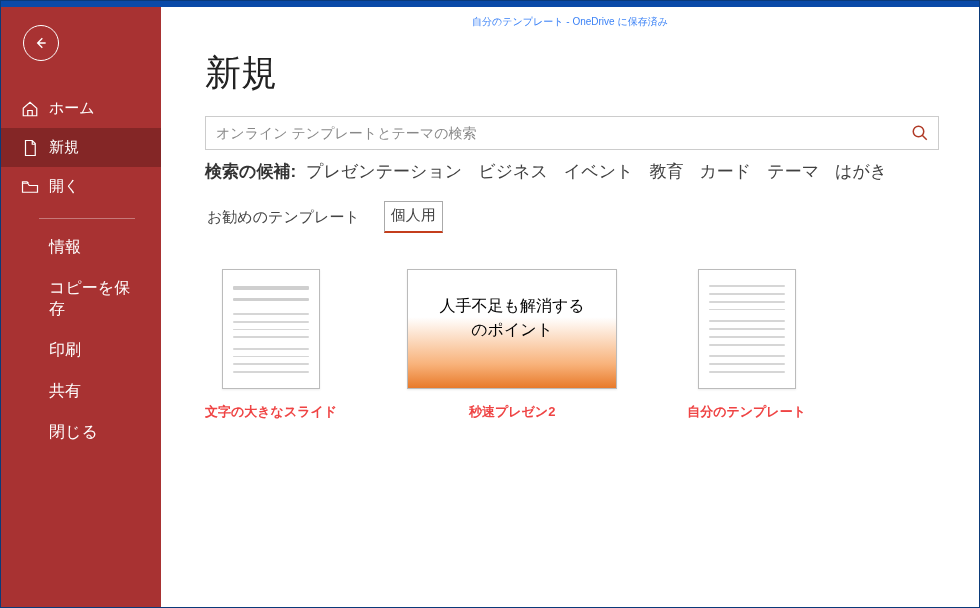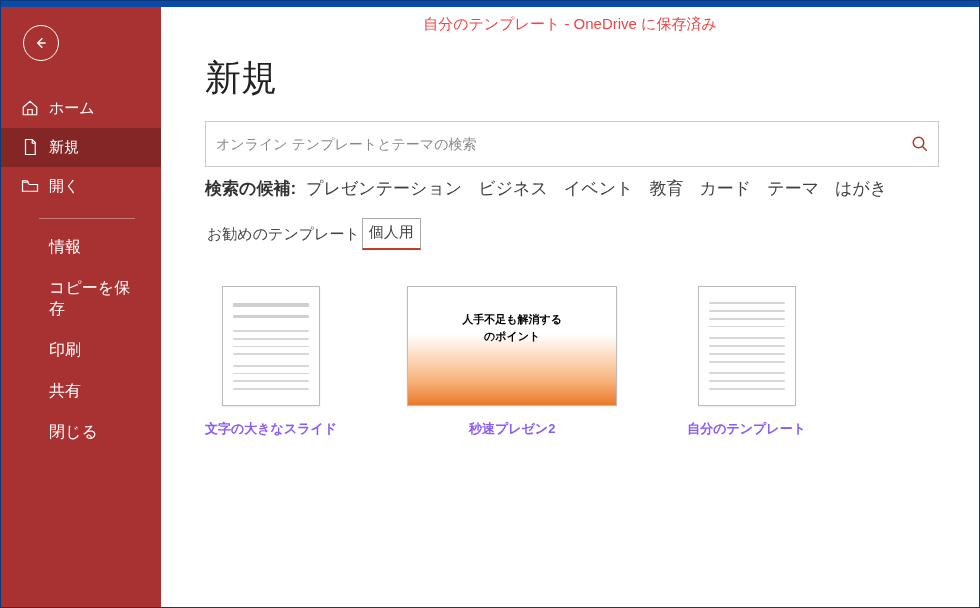--- a/index.html
+++ b/index.html
@@ -43,20 +43,21 @@
       display: flex;
       align-items: center;
       justify-content: center;
       margin-left: 22px;
       margin-bottom: 28px;
       cursor: pointer;
     }
     .back-btn svg { width: 16px; height: 16px; }
     .nav-item {
       display: flex;
+      align-items: center;
       gap: 10px;
       padding: 10px 20px;
       font-size: 15px;
       cursor: pointer;
     }
     .nav-item.active { background: #842626; }
     .nav-icon { width: 18px; height: 18px; flex-shrink: 0; display: flex; align-items: center; justify-content: center; }
     .nav-sep {
       border-top: 1px solid rgba(255,255,255,0.35);
       margin: 12px 26px 8px 38px;
@@ -66,36 +67,36 @@
       font-size: 16px;
       cursor: pointer;
     }
     .main {
       flex: 1;
       position: relative;
       overflow: hidden;
     }
     .header-bar {
       text-align: center;
-      font-size: 15px;
-      color: #ef4444;
+      font-size: 10px;
+      color: #3b82f6;
       padding: 8px 12px 4px;
     }
     .page-title {
       font-size: 36px;
       font-weight: 400;
       color: #222;
       padding: 16px 0 18px 44px;
     }
     .search-wrap {
       margin: 0 40px 0 44px;
       display: flex;
       align-items: center;
       border: 1px solid #ccc;
-      height: 46px;
+      height: 34px;
       background: #fff;
     }
     .search-input {
       flex: 1;
       border: none;
       outline: none;
       font-size: 14px;
       padding: 0 10px;
       color: #333;
       background: transparent;
@@ -117,20 +118,21 @@
       display: flex;
       flex-wrap: wrap;
       gap: 0;
       align-items: center;
     }
     .suggest-label { font-weight: 700; margin-right: 10px; }
     .suggest-link { color: #404040; margin-right: 16px; cursor: pointer; }
     .tabs {
       margin: 18px 40px 0 44px;
       display: flex;
+      gap: 22px;
       font-size: 15px;
       color: #444;
       align-items: flex-end;
       text-align: center;
     }
     .tab { padding: 4px 2px 6px; cursor: pointer; }
     .tab.active {
       border: 1px solid #aaa;
       border-bottom: 2px solid #c43e1c;
       position: relative;
@@ -164,34 +166,34 @@
       height: 120px;
       padding: 0;
       justify-content: flex-start;
     }
     .doc-line { height: 3px; background: #d6d6d6; margin: 3px 0; border-radius: 1px; }
     .doc-line.big { height: 6px; background: #cfcfcf; margin: 4px 0; }
     .tpl-label {
       margin-top: 14px;
       font-size: 13px;
       font-weight: 700;
-      color: #8b5cf6;
+      color: #ef4444;
       text-align: center;
     }
     .orange-slide {
       width: 100%;
       height: 100%;
       background: linear-gradient(to bottom, #fff 0%, #fff 40%, #f8b27a 80%, #e87a2a 100%);
       display: flex;
       flex-direction: column;
       align-items: center;
       justify-content: flex-start;
       padding-top: 24px;
-      font-weight: 700;
-      font-size: 11px;
+      font-weight: 400;
+      font-size: 16px;
       line-height: 1.5;
       color: #000;
     }
   </style>
 </head>
 <body>
 
 <div class="window-frame">
   <div class="titlebar-top"></div>
   <div class="app-body">

